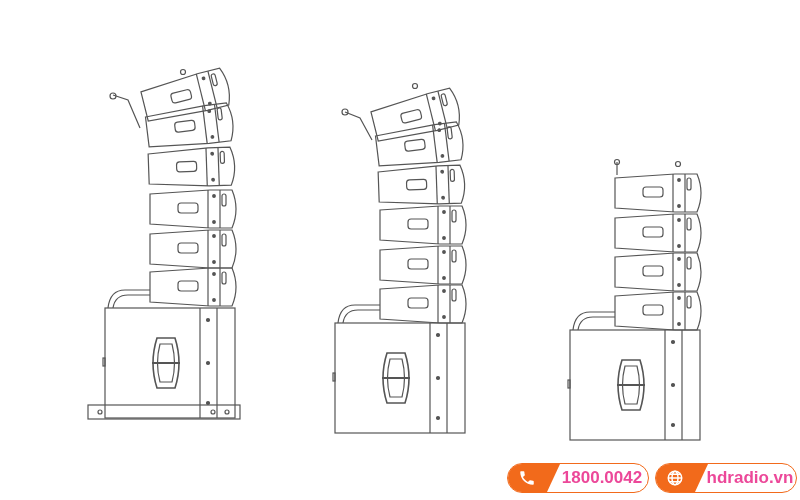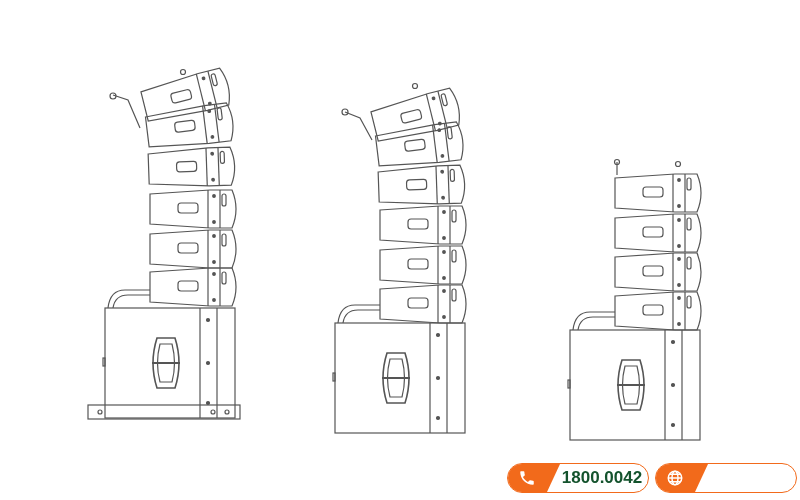--- a/index.html
+++ b/index.html
@@ -1,20 +1,20 @@
 <!DOCTYPE html>
 <html><head>
 <meta charset="utf-8">
 <style>
   html,body{margin:0;padding:0;background:#fff;}
   body{width:800px;height:500px;position:relative;overflow:hidden;font-family:"Liberation Sans",sans-serif;}
   #art{position:absolute;left:0;top:0;width:800px;height:460px;}
   .pill{position:absolute;top:463px;height:30px;border:1.5px solid #f26a1b;border-radius:16px;background:#fff;overflow:hidden;box-sizing:border-box;}
   .pill .cap{position:absolute;left:0;top:0;height:100%;width:52px;background:#f26a1b;clip-path:polygon(0 0,100% 0,75% 100%,0 100%);display:flex;align-items:center;padding-left:10px;box-sizing:border-box;}
-  .pill .txt{position:absolute;left:58px;right:10px;top:0;height:100%;display:flex;align-items:center;justify-content:center;color:#14532d;font-weight:bold;font-size:17px;}
+  .pill .txt{position:absolute;left:58px;right:10px;top:0;height:100%;display:flex;align-items:center;justify-content:center;color:#ec4899;font-weight:bold;font-size:17px;}
   #pill-phone{left:507px;width:142px;}
   #pill-web{left:655px;width:142px;}
 </style>
 </head>
 <body>
 
 <svg id="art" viewBox="0 0 800 460" xmlns="http://www.w3.org/2000/svg" fill="none" stroke="#555" stroke-width="1.2">
   <defs>
     <g id="cab">
 
@@ -139,13 +139,14 @@
 <div class="pill" id="pill-web">
   <div class="cap">
     <svg width="18" height="18" viewBox="0 0 24 24" fill="none" stroke="#fff" stroke-width="2">
         <circle cx="12" cy="12" r="9"></circle>
         <ellipse cx="12" cy="12" rx="4" ry="9"></ellipse>
         <line x1="3" y1="12" x2="21" y2="12"></line>
         <line x1="5" y1="7" x2="19" y2="7"></line>
         <line x1="5" y1="17" x2="19" y2="17"></line>
       </svg>
   </div>
+  <div class="txt">hdradio.vn</div>
 </div>
 
 </body></html>

